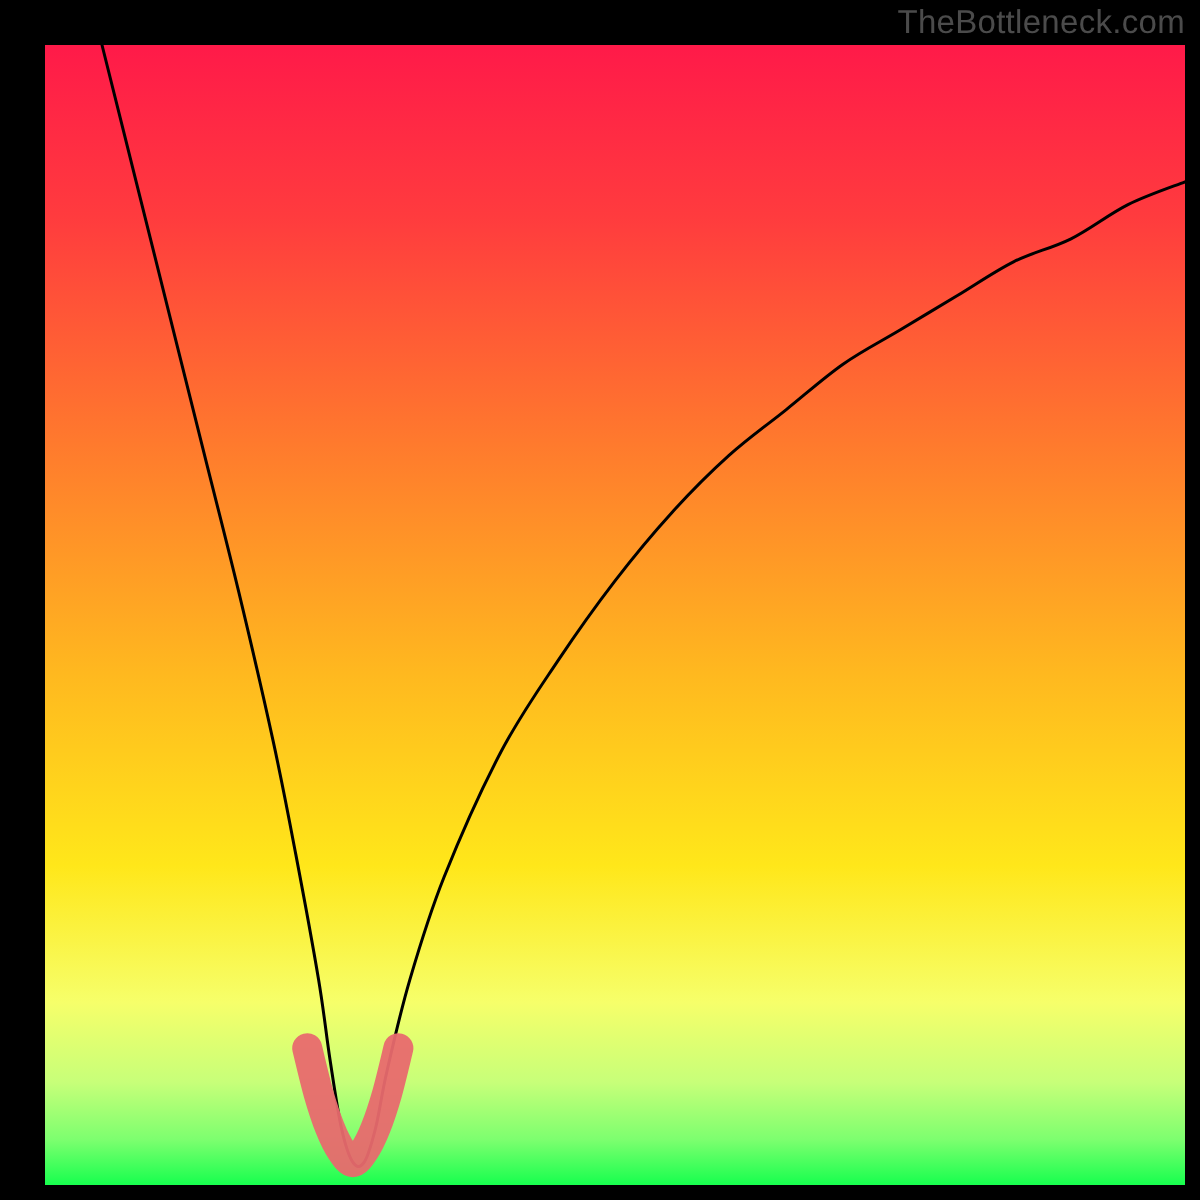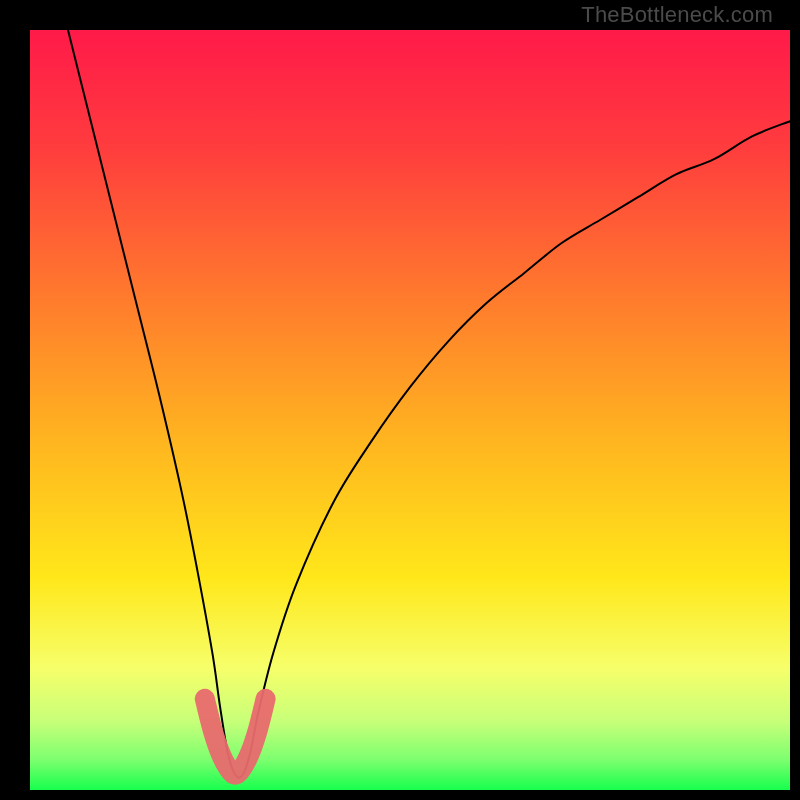--- a/index.html
+++ b/index.html
@@ -13,21 +13,21 @@
   }
   .frame {
     position: relative;
     width: 800px;
     height: 800px;
     background: #000;
   }
   .watermark {
     position: absolute;
     top: 2px;
-    right: 27px;
+    right: 10px;
     color: #4b4b4b;
     font-size: 22px;
     font-weight: 400;
     letter-spacing: 0.2px;
     z-index: 5;
   }
   svg {
     position: absolute;
     top: 0;
     left: 0;

